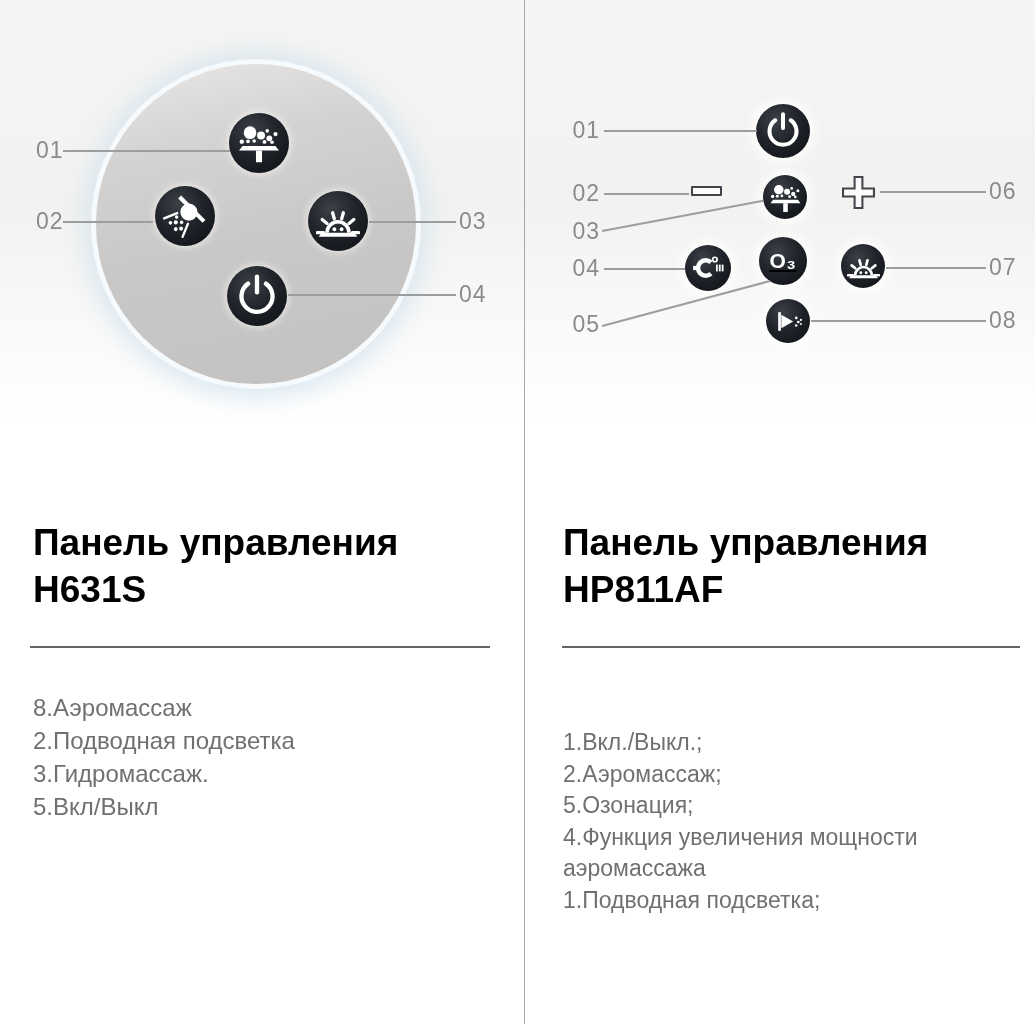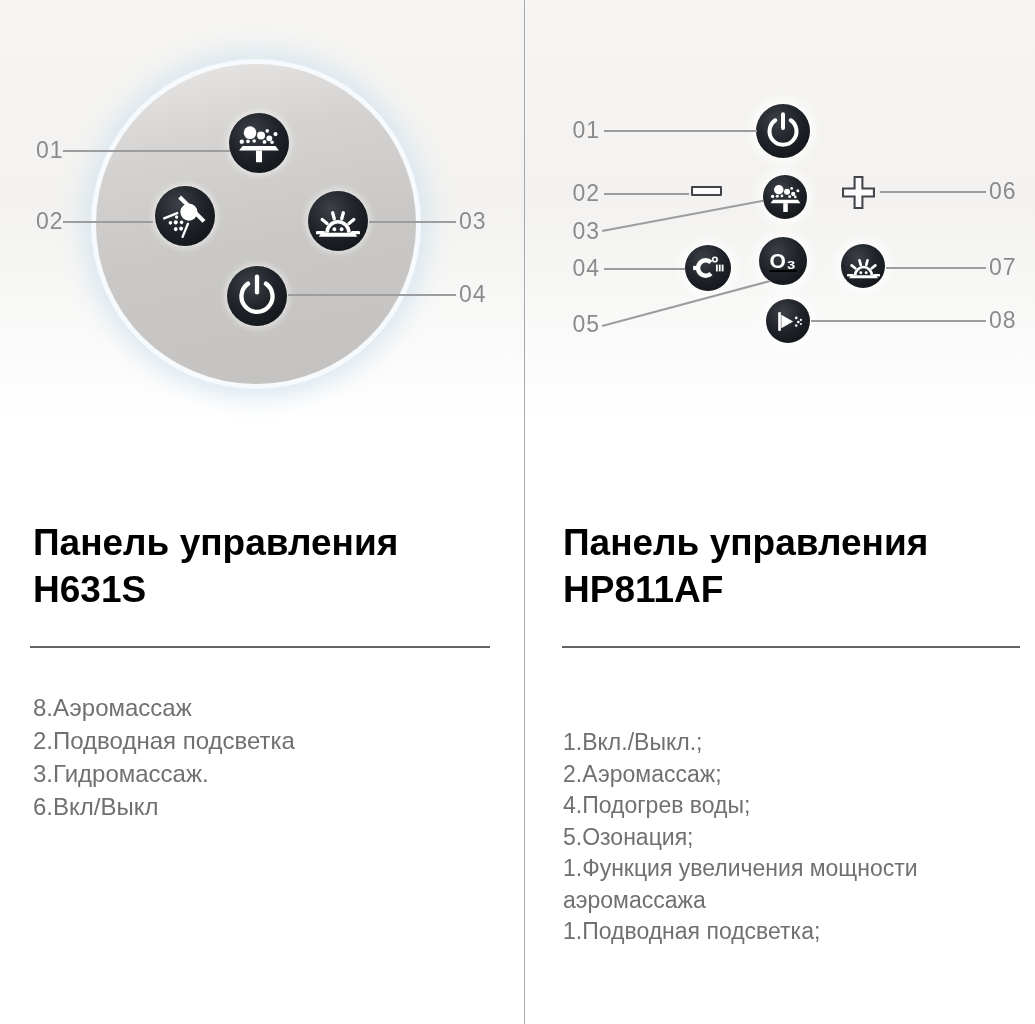--- a/index.html
+++ b/index.html
@@ -153,21 +153,21 @@
 
   <div class="title left">
     <div>Панель управления</div>
     <div>H631S</div>
   </div>
   <div class="rule left"></div>
   <div class="legend left">
     <div class="legend-item">8.Аэромассаж</div>
     <div class="legend-item">2.Подводная подсветка</div>
     <div class="legend-item">3.Гидромассаж.</div>
-    <div class="legend-item">6.Вкл/Выкл</div>
+    <div class="legend-item">5.Вкл/Выкл</div>
   </div>
 
   <div class="photo right">
     
   </div>
 
   <div class="btn glow-strong" style="left:756px; top:104px; width:54px; height:54px;">
     <svg width="40" height="40" viewBox="-16 -16 32 32">
       <path d="M-6.2,-8.6 A10.8,10.8 0 1 0 6.2,-8.6" fill="none" stroke="#ffffff" stroke-width="3.2" stroke-linecap="round"></path>
       <line x1="0" y1="-13.5" x2="0" y2="-2.5" stroke="#ffffff" stroke-width="3.2" stroke-linecap="round"></line>
@@ -270,18 +270,17 @@
   <div class="cline" style="left:811px; top:320px; width:175px;"></div>
 
   <div class="title right">
     <div>Панель управления</div>
     <div>HP811AF</div>
   </div>
   <div class="rule right"></div>
   <div class="legend right">
     <div class="legend-item">1.Вкл./Выкл.;</div>
     <div class="legend-item">2.Аэромассаж;</div>
-    <div class="legend-item">4.Подогрев воды;</div>
     <div class="legend-item">5.Озонация;</div>
-    <div class="legend-item">1.Функция увеличения  мощности аэромассажа</div>
+    <div class="legend-item">4.Функция увеличения  мощности аэромассажа</div>
     <div class="legend-item">1.Подводная подсветка;</div>
   </div>
 </div>
 
 </body></html>

